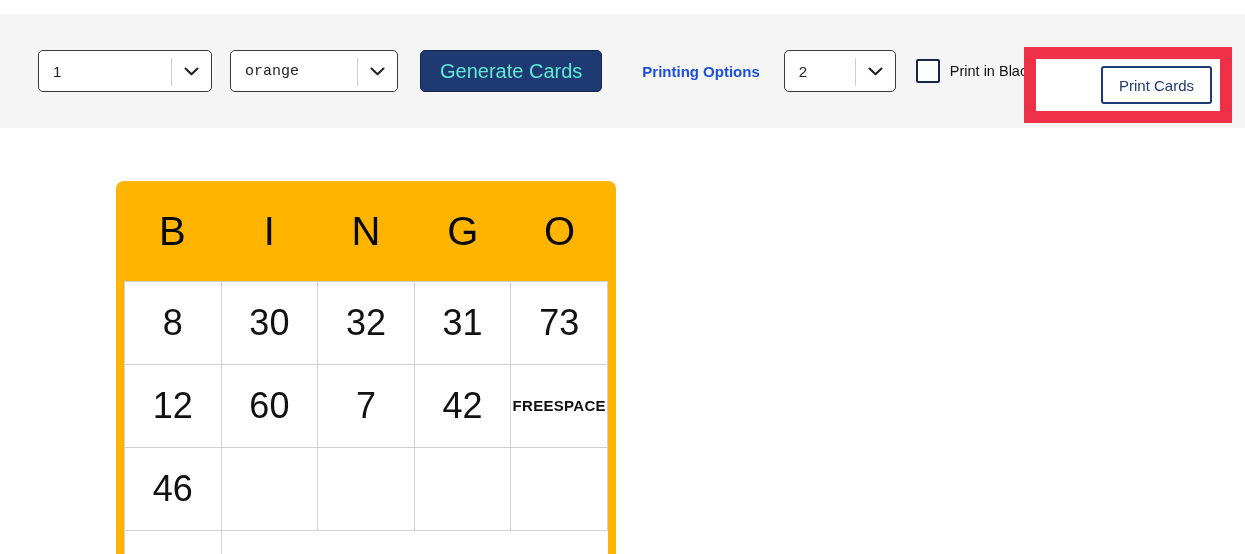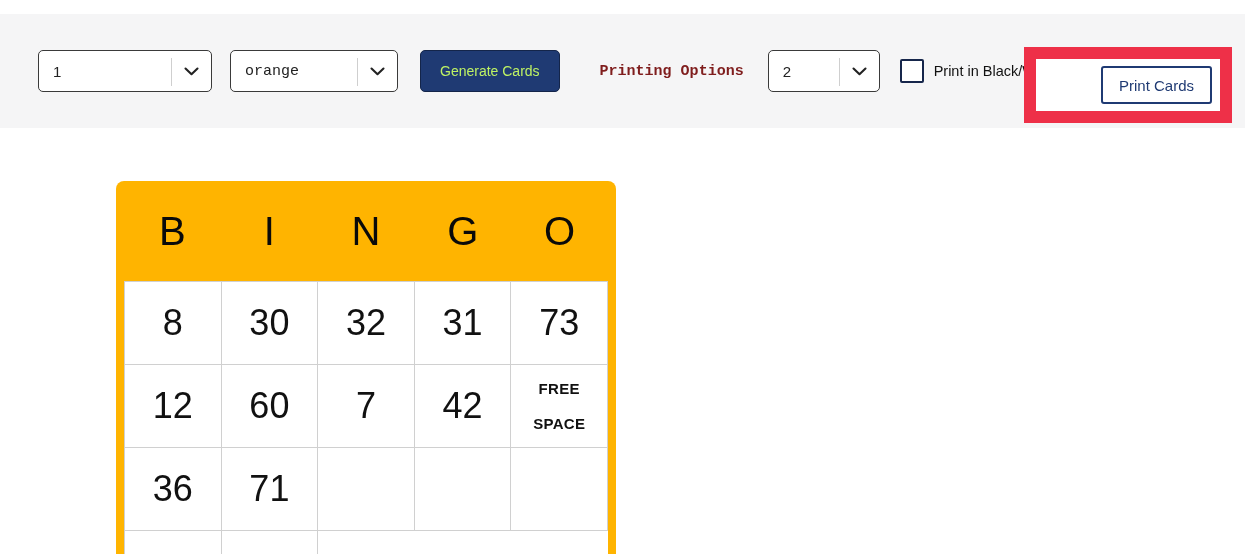--- a/index.html
+++ b/index.html
@@ -64,36 +64,35 @@
   #select-count { width: 174px; margin-right: 18px; }
   #select-color { width: 168px; margin-right: 22px; font-family: Liberation Mono, monospace; }
   #select-printopt { width: 112px; margin-right: 20px; }
 
   .btn-generate {
     height: 42px;
     padding: 0 19px;
     background: #1f3a73;
     border: 1px solid #14254a;
     border-radius: 5px;
-    color: #bef264;
-    font-size: 14px;
+    color: #5eead4;
+    font-size: 20px;
     line-height: 1;
     display: flex; align-items: center; justify-content: center;
     white-space: nowrap;
     margin-right: 40px;
     cursor: pointer;
   }
 
   .print-label {
     font-size: 15px;
     font-weight: bold;
-    color: #7f1d1d;
+    color: #1d4ed8;
     white-space: nowrap;
     margin-right: 24px;
-    font-family: Liberation Mono, monospace;
   }
 
   .checkbox-wrap {
     display: flex; align-items: center;
     margin-right: 0;
   }
   .checkbox-box {
     width: 24px; height: 24px;
     background: #ffffff;
     border: 2px solid #16264b;
@@ -183,21 +182,20 @@
     color: #111;
     background: #ffffff;
     line-height: 1;
   }
   .bingo-cell.free {
     font-size: 15px;
     font-weight: bold;
     letter-spacing: 0.3px;
     line-height: 1.15;
     text-align: center;
-    flex-direction: column;
   }
 </style>
 </head>
 <body>
 
 <div id="page">
 
   <div class="toolbar">
     <div class="toolbar-inner">
 
@@ -269,22 +267,21 @@
       <div class="bingo-cell">12</div>
       <div class="bingo-cell">60</div>
 
       <div class="bingo-cell">7</div>
       <div class="bingo-cell">42</div>
       <div class="bingo-cell free">
         <span>FREE</span>
           <br>
         <span>SPACE</span>
       </div>
-      <div class="bingo-cell">36</div>
-      <div class="bingo-cell">71</div>
+      <div class="bingo-cell">46</div>
 
       <div class="bingo-cell"></div>
       <div class="bingo-cell"></div>
       <div class="bingo-cell"></div>
       <div class="bingo-cell"></div>
       <div class="bingo-cell"></div>
     </div>
   </div>
 
 </div>

